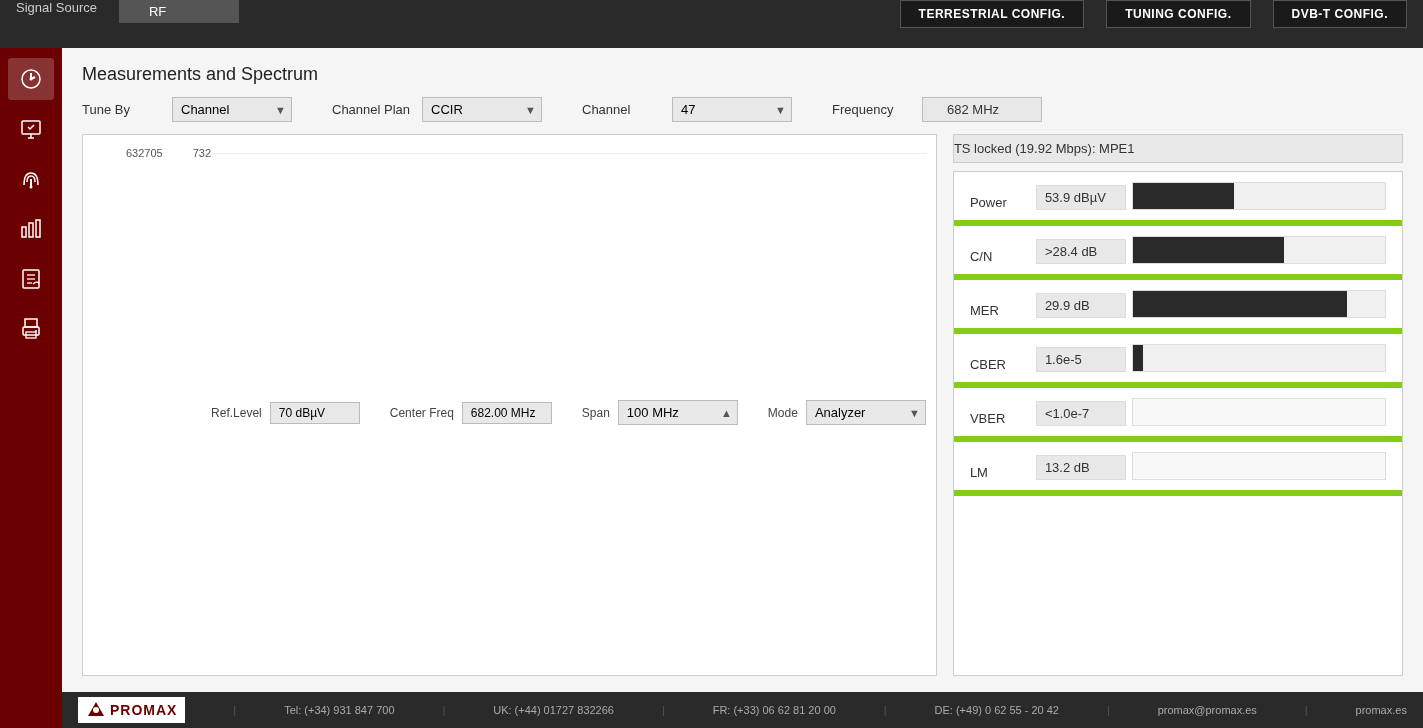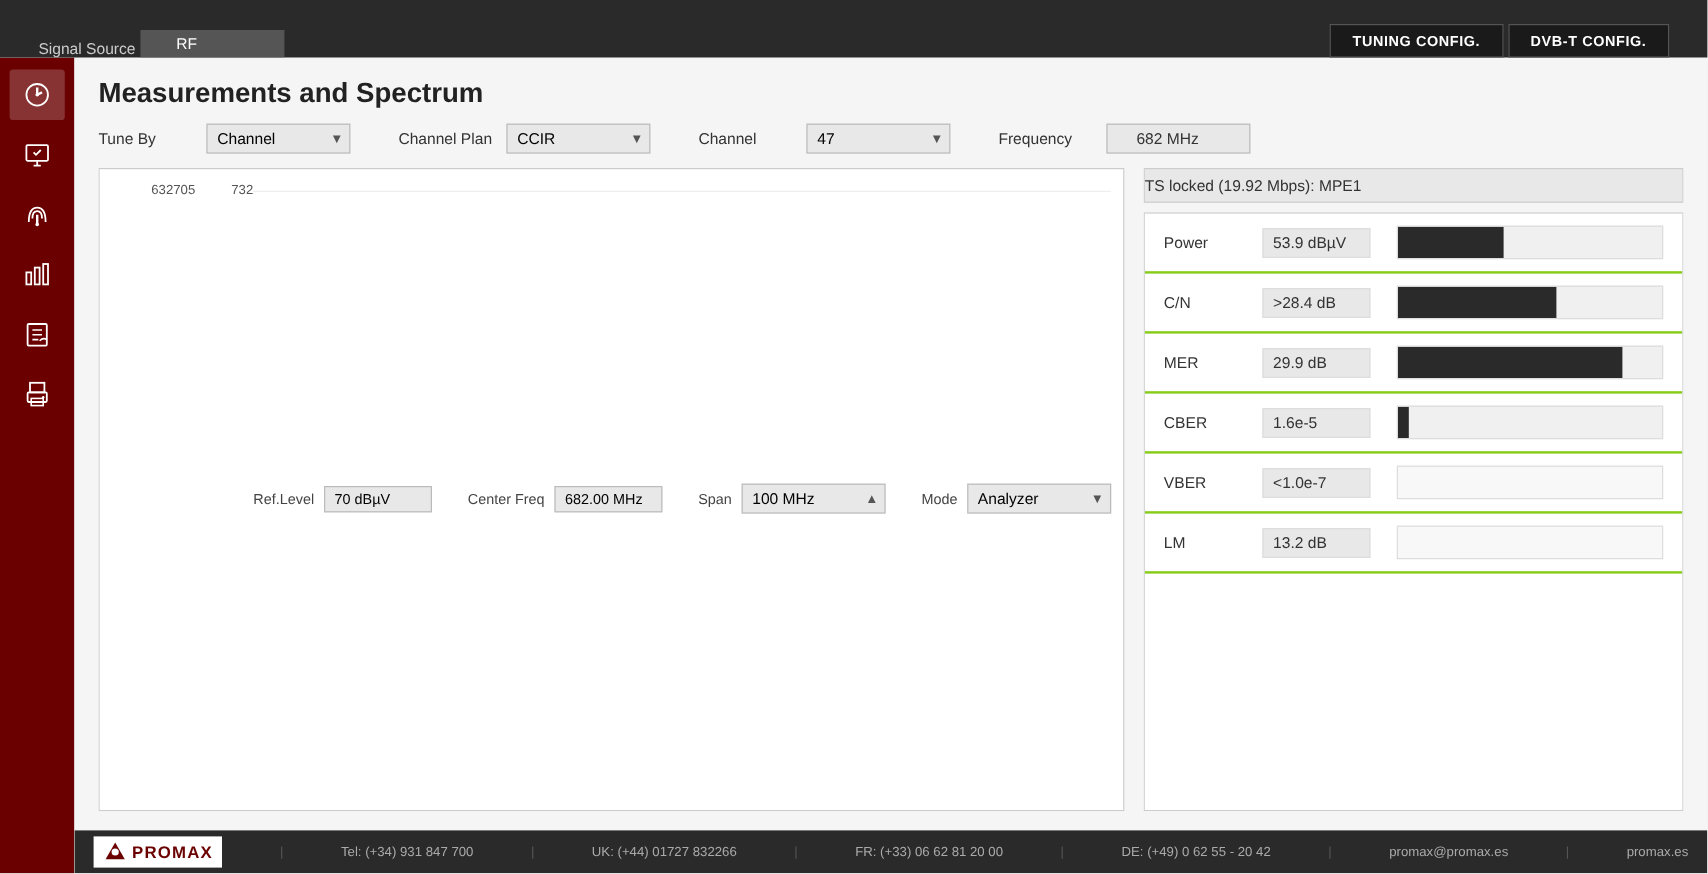--- a/index.html
+++ b/index.html
@@ -2,25 +2,25 @@
 <html><head>
   <meta charset="utf-8">
   <style>
     * { box-sizing: border-box; margin: 0; padding: 0; }
     body { font-family: Arial, sans-serif; font-size: 13px; background: #f0f0f0; display: flex; flex-direction: column; height: 728px; overflow: hidden; }
 
     
     .top-bar {
       background: #2a2a2a;
       display: flex;
-      align-items: flex-end;
-      padding: 0 32px;
+      align-items: flex-start;
+      padding: 0 16px;
       height: 48px;
       flex-shrink: 0;
-      gap: 4px;
+      gap: 22px;
     }
     .signal-source-label {
       color: #ccc;
       font-size: 13px;
     }
     .signal-source-value {
       background: #555;
       color: #fff;
       padding: 4px 30px;
       font-size: 13px;
@@ -82,22 +82,22 @@
     .page-content {
       flex: 1;
       padding: 16px 20px;
       display: flex;
       flex-direction: column;
       gap: 12px;
       overflow: hidden;
     }
 
     .page-title {
-      font-size: 23px;
-      font-weight: bold;
+      font-size: 18px;
+      font-weight: normal;
       color: #222;
     }
 
     
     .controls-row {
       display: flex;
       gap: 40px;
       align-items: center;
     }
     .control-group {
@@ -204,24 +204,24 @@
       background: #e8e8e8;
       border: 1px solid #bbb;
       padding: 3px 8px;
       font-size: 12px;
       min-width: 90px;
     }
 
     
     .meas-row {
       display: flex;
-      align-items: center;
+      align-items: flex-end;
       padding: 10px 16px;
-      border-bottom: 2px solid #84cc16;
-      gap: 22px;
+      border-bottom: 6px solid #84cc16;
+      gap: 6px;
     }
     .meas-label {
       font-size: 13px;
       color: #333;
       min-width: 60px;
     }
     .meas-value {
       background: #e8e8e8;
       border: 1px solid #ddd;
       padding: 4px 8px;
@@ -297,20 +297,21 @@
       overflow-y: auto;
     }
   </style>
 </head>
 <body>
 
 <div class="top-bar">
   <span class="signal-source-label">Signal Source</span>
   <span class="signal-source-value">RF</span>
   <div class="spacer"></div>
+  <button class="top-btn">TERRESTRIAL CONFIG.</button>
   <button class="top-btn">TUNING CONFIG.</button>
   <button class="top-btn">DVB-T CONFIG.</button>
 </div>
 
 <div class="main-layout">
 
   <div class="sidebar">
 
     <div class="sidebar-item active">
       <svg viewBox="0 0 24 24">

